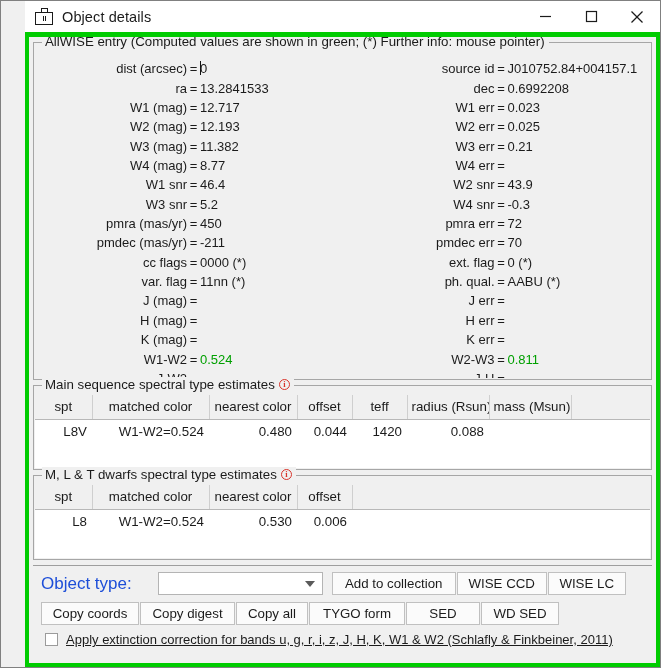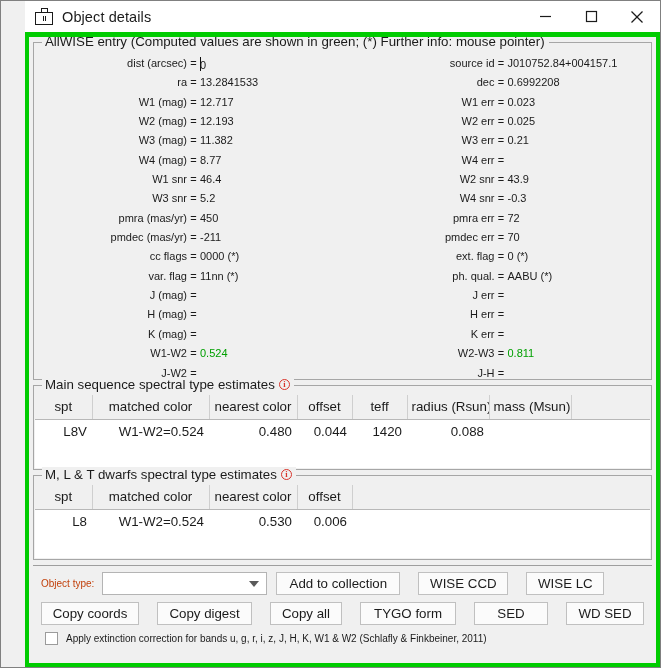--- a/index.html
+++ b/index.html
@@ -117,22 +117,22 @@
     padding-top: 6px;
   }
   .cols {
     display: flex;
     width: 100%;
   }
   .col { width: 50%; }
   .frow {
     display: flex;
     height: 19.35px;
-    align-items: flex-start;
-    font-size: 11px;
+    align-items: flex-end;
+    font-size: 13px;
     color: #1b1b1b;
     white-space: nowrap;
   }
   .fl {
     flex: 0 0 auto;
     width: 152px;
     text-align: right;
     padding-right: 0px;
   }
   .feq { flex: 0 0 auto; width: 13px; text-align: center; }
@@ -200,23 +200,23 @@
     background: #f0f0f0;
     border-top: 1px solid #9e9e9e;
     margin: 5px 4px 0 4px;
   }
   .ctrl-row {
     display: flex;
     align-items: center;
     margin-bottom: 7px;
   }
   .lbl {
-    font-size: 10px;
-    color: #c2410c;
-    margin-right: 8px;
+    font-size: 17px;
+    color: #1d4ed8;
+    margin-right: 26px;
   }
   .combo {
     width: 165px; height: 23px;
     border: 1px solid #b4b4b4;
     background: #ffffff;
     display: flex;
     align-items: center;
     justify-content: flex-end;
     padding-right: 7px;
     margin-right: 9px;
@@ -229,21 +229,21 @@
   }
   .btn {
     height: 23px;
     border: 1px solid #c0c0c0;
     background: #fbfbfb;
     font-size: 13.3px;
     color: #1b1b1b;
     display: flex;
     align-items: center;
     justify-content: center;
-    margin-right: 18px;
+    margin-right: 1px;
     padding: 0 10px;
     white-space: nowrap;
   }
   .btn:last-child { margin-right: 0; }
   #btn-add   { width: 124px; }
   #btn-ccd   { width: 90px; }
   #btn-lc    { width: 78px; }
   #btn-coords{ width: 98px; }
   #btn-digest{ width: 95px; }
   #btn-all   { width: 72px; }
@@ -257,21 +257,21 @@
     margin-bottom: 4px;
   }
   .checkbox {
     width: 13px; height: 13px;
     border: 1px solid #9b9b9b;
     background: #ffffff;
     margin-right: 8px;
     margin-left: 4px;
     flex: 0 0 auto;
   }
-  .chk-label { font-size: 10px; color: #1b1b1b; white-space: nowrap; }
+  .chk-label { font-size: 13px; color: #1b1b1b; white-space: nowrap; text-decoration: underline; }
 </style>
 </head>
 <body>
 
 <div id="window">
 
   <div id="titlebar">
     <div id="title-icon">
       <div class="handle"></div>
       <div class="case"></div>

